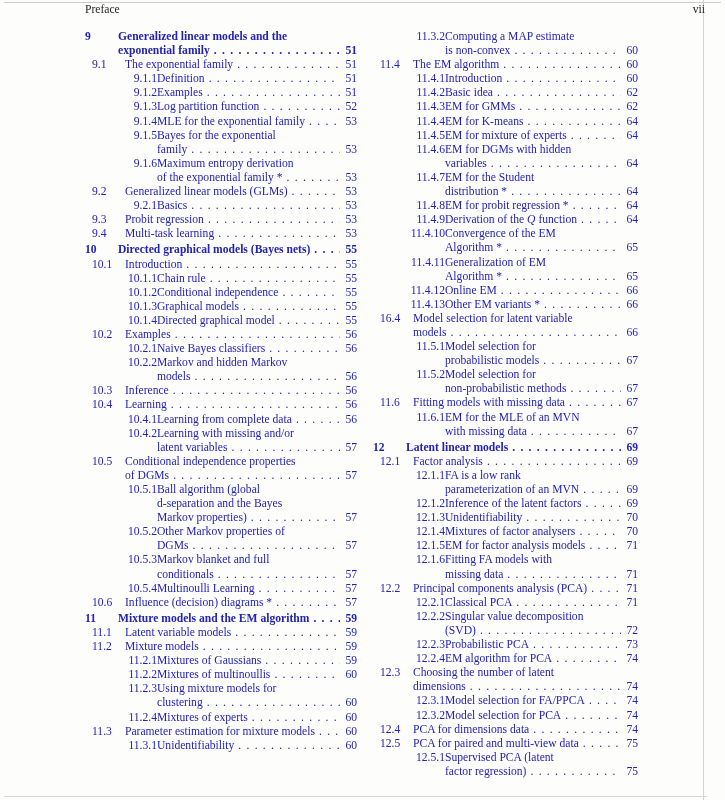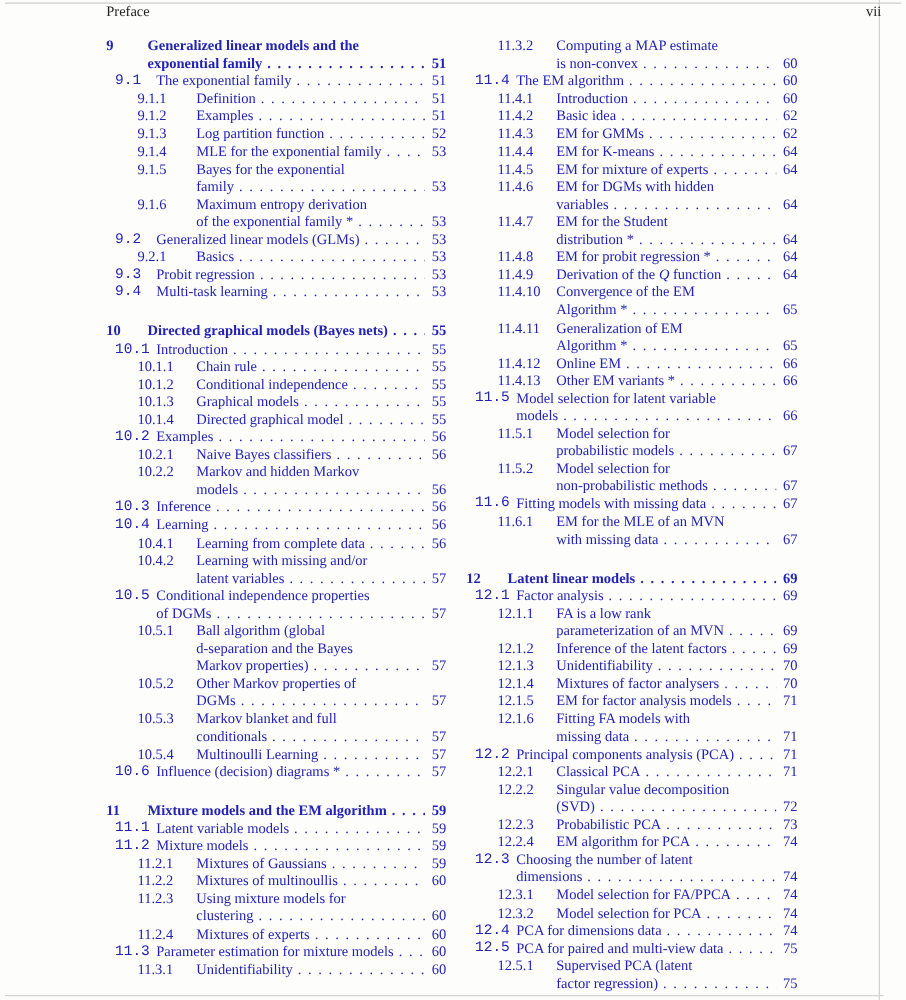--- a/index.html
+++ b/index.html
@@ -21,29 +21,29 @@
   }
 
   .col {
     position:absolute; top:30px;
     font-size:11.6px; line-height:14.1px; color:var(--blue);
   }
   .col-left  { left:85px;  width:272px; }
   .col-right { left:373px; width:265px; }
 
   .entry { display:flex; align-items:flex-start; }
-  .entry.lv-chapter { font-weight:bold; margin-top:17px; }
+  .entry.lv-chapter { font-weight:bold; margin-top:2px; }
   .col .entry:first-child { margin-top:0; }
 
   .num { flex-shrink:0; }
   .lv-chapter    .num { width:33px; }
   .lv-section         { padding-left:7px; }
-  .lv-section    .num { width:33px;font-family:Liberation Mono, monospace; }
+  .lv-section    .num { width:33px; }
   .lv-subsection      { padding-left:25px; }
-  .lv-subsection .num { width:47px; }
+  .lv-subsection .num { width:47px;text-align:right; }
 
   .body { flex:1; min-width:0; }
   .tline { display:block; white-space:nowrap; }
   .tline.last { display:flex; align-items:baseline; }
   .t { white-space:nowrap; }
   .it { font-style:italic; }
 
   .leader {
     flex:1; min-width:4px; overflow:hidden; white-space:nowrap;
     padding:0 3px 0 4px;
@@ -629,21 +629,21 @@
       <span class="num">11.4.13</span>
       <span class="body">
         <span class="tline last">
           <span class="t">Other EM variants *</span>
           <span class="leader"></span>
           <span class="pg">66</span>
         </span>
       </span>
     </div>
     <div class="entry lv-section">
-      <span class="num">11.5</span>
+      <span class="num">16.4</span>
       <span class="body">
         <span class="tline">Model selection for latent variable</span>
         <span class="tline last">
           <span class="t">models</span>
           <span class="leader"></span>
           <span class="pg">66</span>
         </span>
       </span>
     </div>
     <div class="entry lv-subsection">

